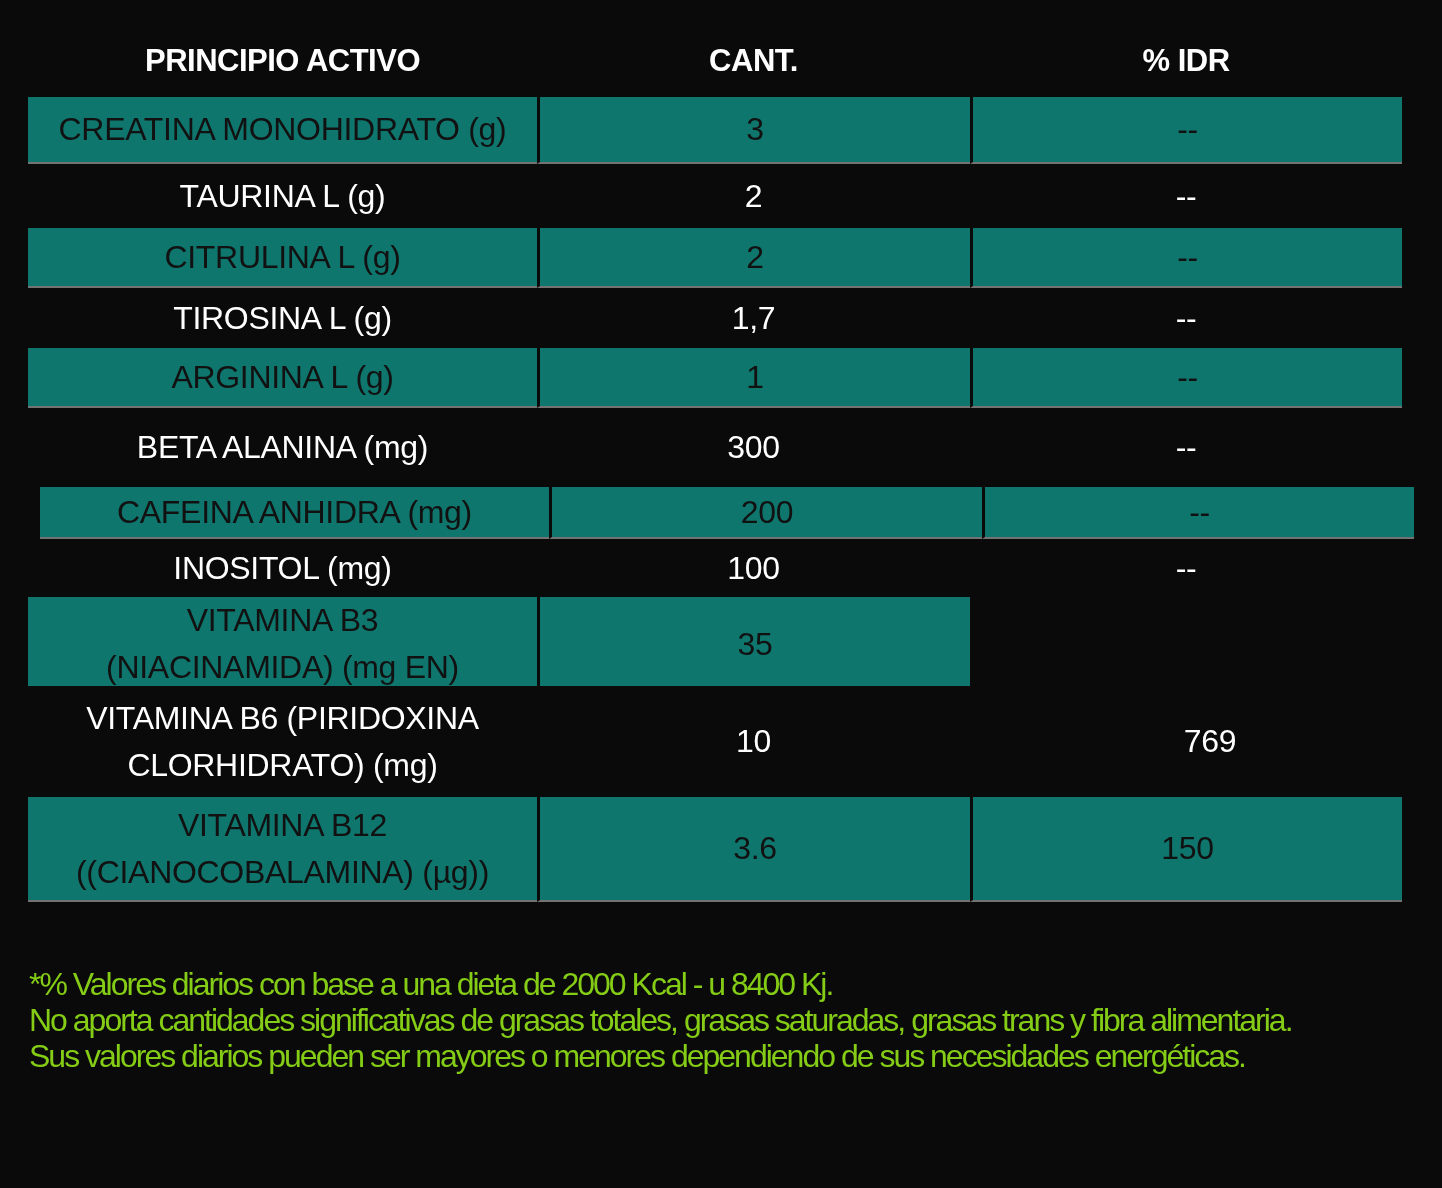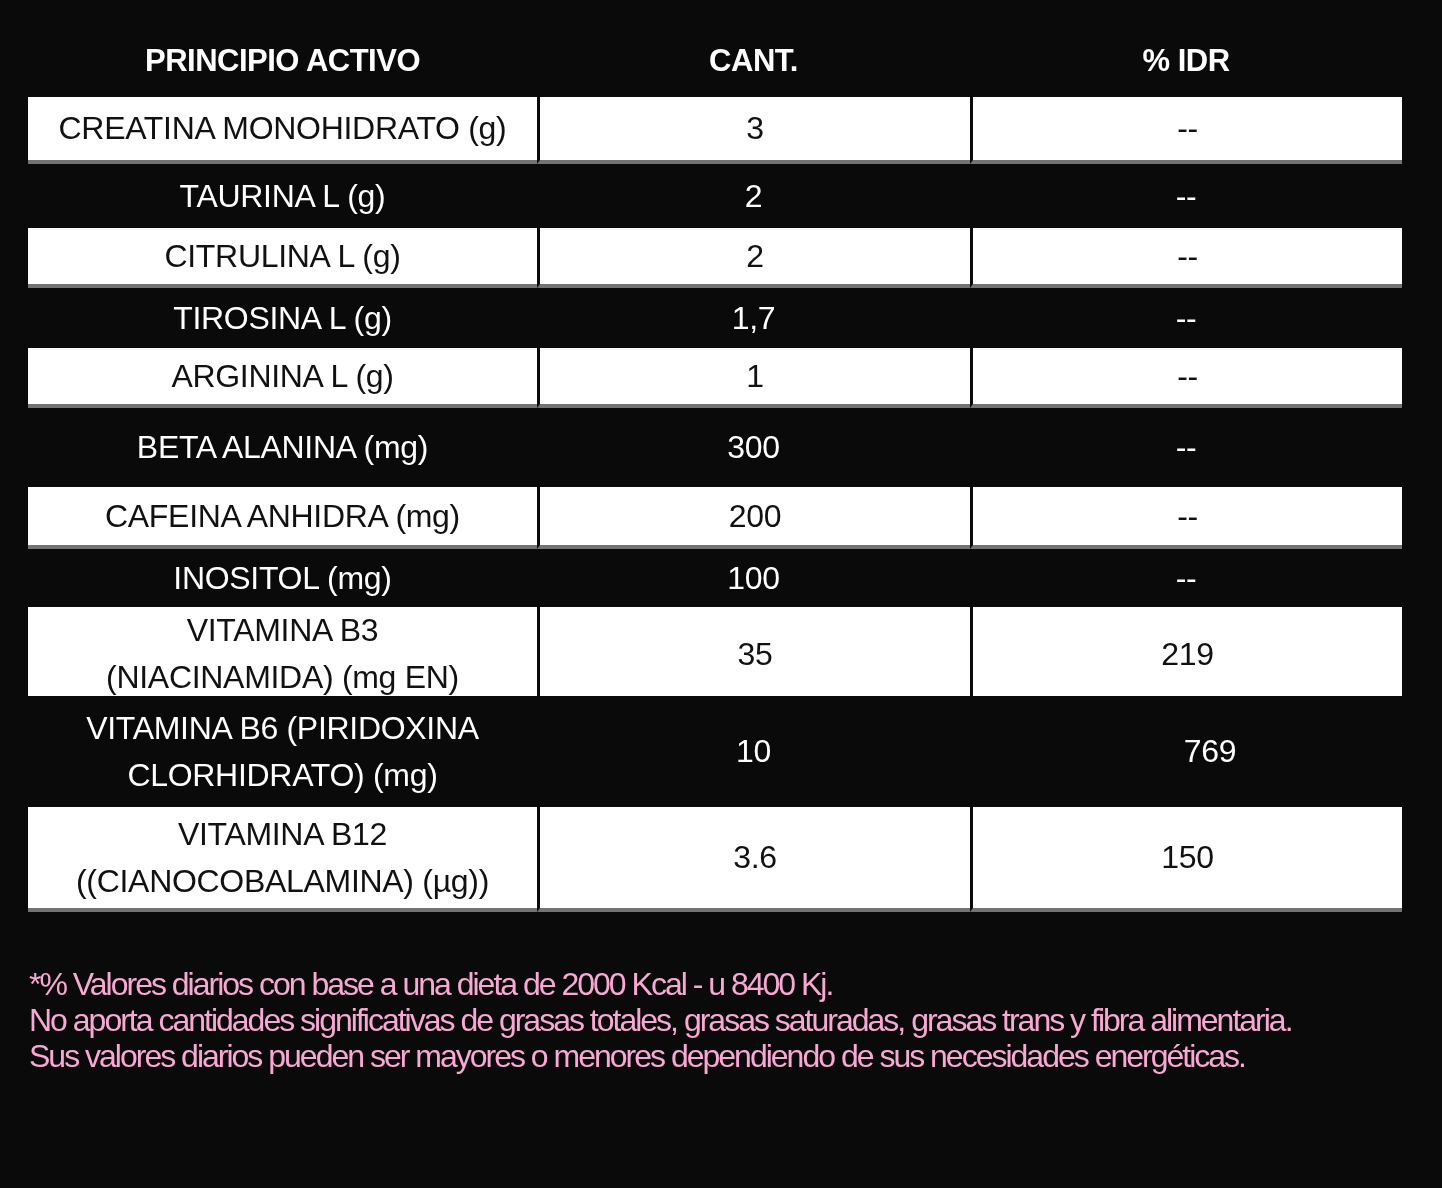--- a/index.html
+++ b/index.html
@@ -40,34 +40,34 @@
     display: flex;
     align-items: center;
     justify-content: center;
     text-align: center;
     font-size: 32px;
     line-height: 47px;
     letter-spacing: -0.3px;
     box-sizing: border-box;
   }
   .row.light .cell {
-    background: #ffffff;
+    background: #0f766e;
     color: #111111;
-    border-bottom: 4px solid #737373;
+    border-bottom: 2px solid #737373;
   }
   .row.light .cell + .cell { border-left: 3px solid #0a0a0a; }
   .row.dark .cell { background: #0a0a0a; color: #ffffff; }
   .notes {
     position: absolute;
     left: 29px; top: 966px;
     width: 1390px;
     font-size: 32px;
     line-height: 36px;
     letter-spacing: -2px;
-    color: #f9a8d4;
+    color: #84cc16;
   }
   .notes p { margin: 0; }
 </style>
 </head>
 <body>
 
 <div class="table">
   <div class="hdr">
     <div>PRINCIPIO ACTIVO</div>
     <div>CANT.</div>
@@ -133,21 +133,21 @@
         <div class="cell">
           <span style="white-space: pre-line;">BETA ALANINA (mg)</span>
         </div>
         <div class="cell">
           <span style="white-space: pre-line;">300</span>
         </div>
         <div class="cell">
           <span style="white-space: pre-line;">--</span>
         </div>
       </div>
-      <div class="row light" style="height: 62px;">
+      <div class="row light" style="height: 52px; margin-left: 12px;">
         <div class="cell">
           <span style="white-space: pre-line;">CAFEINA ANHIDRA (mg)</span>
         </div>
         <div class="cell">
           <span style="white-space: pre-line;">200</span>
         </div>
         <div class="cell">
           <span style="white-space: pre-line;">--</span>
         </div>
       </div>
@@ -162,23 +162,20 @@
           <span style="white-space: pre-line;">--</span>
         </div>
       </div>
       <div class="row light" style="height: 89px;">
         <div class="cell">
           <span style="white-space: pre-line;">VITAMINA B3
 (NIACINAMIDA) (mg EN)</span>
         </div>
         <div class="cell">
           <span style="white-space: pre-line;">35</span>
-        </div>
-        <div class="cell">
-          <span style="white-space: pre-line;">219</span>
         </div>
       </div>
       <div class="row dark" style="height: 111px;">
         <div class="cell">
           <span style="white-space: pre-line;">VITAMINA B6 (PIRIDOXINA
 CLORHIDRATO) (mg)</span>
         </div>
         <div class="cell">
           <span style="white-space: pre-line;">10</span>
         </div>

